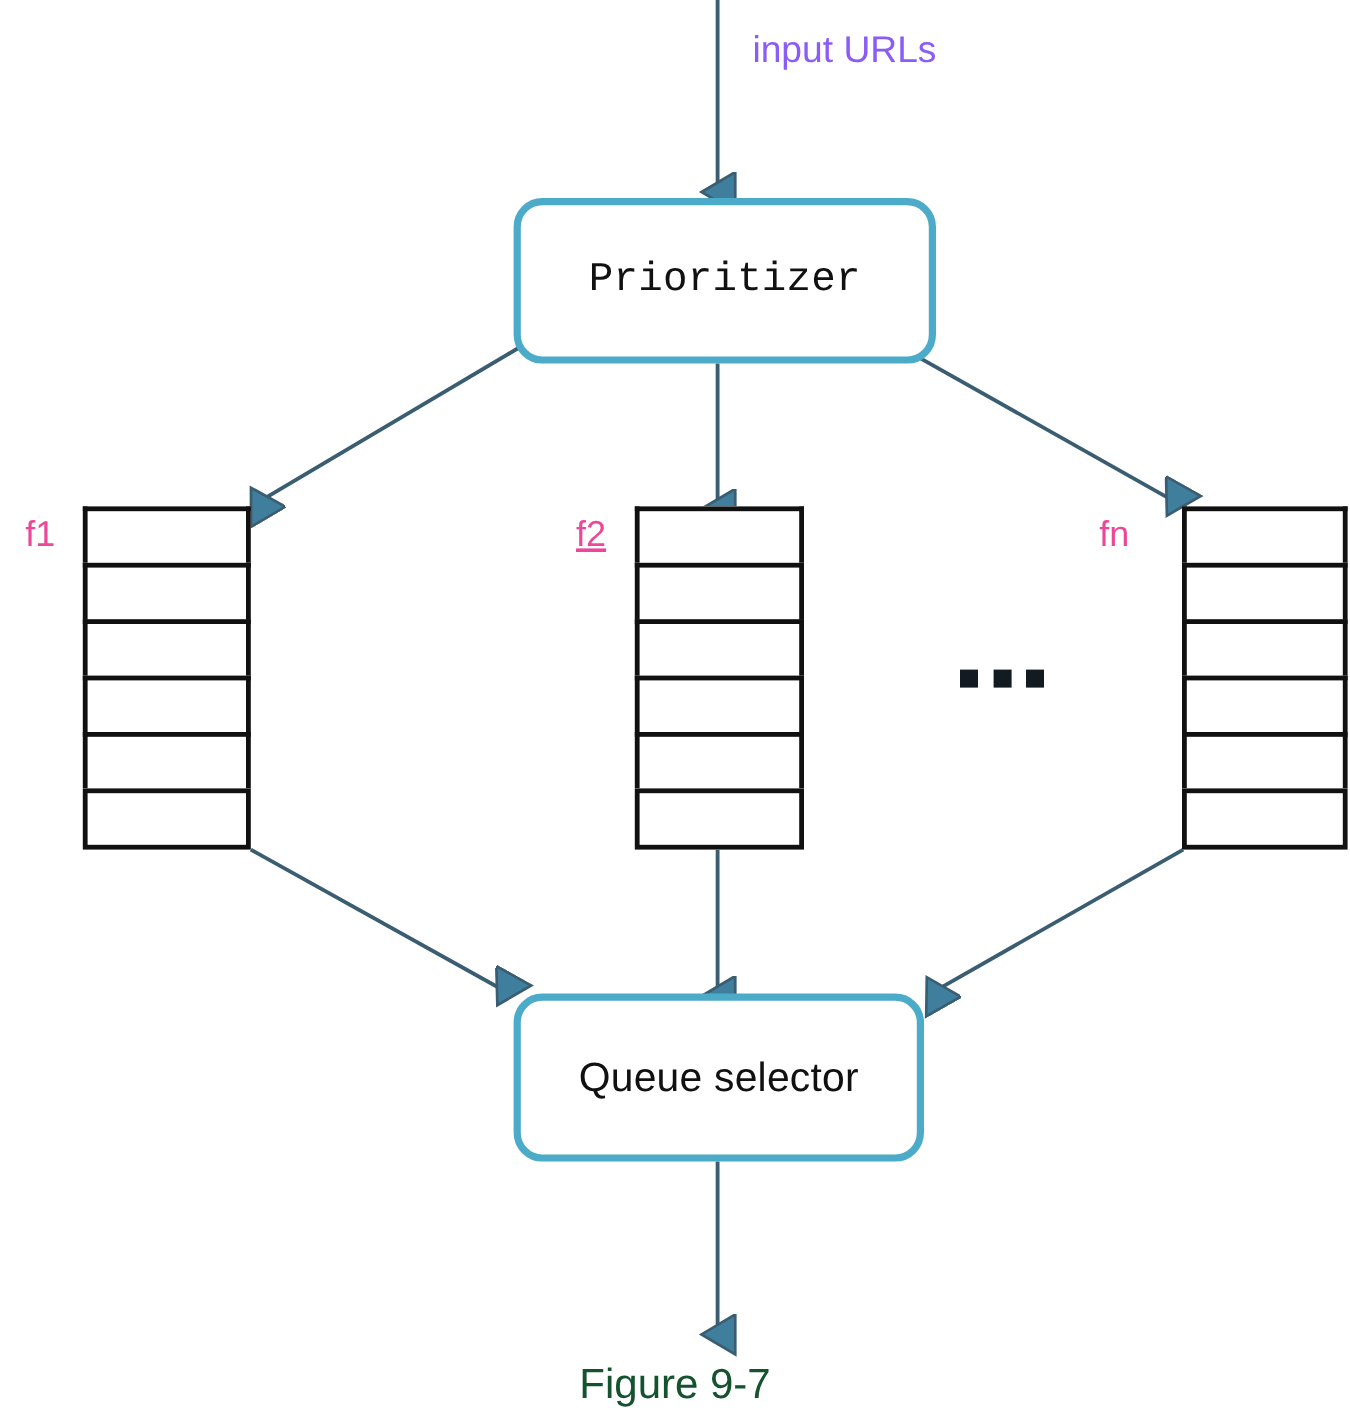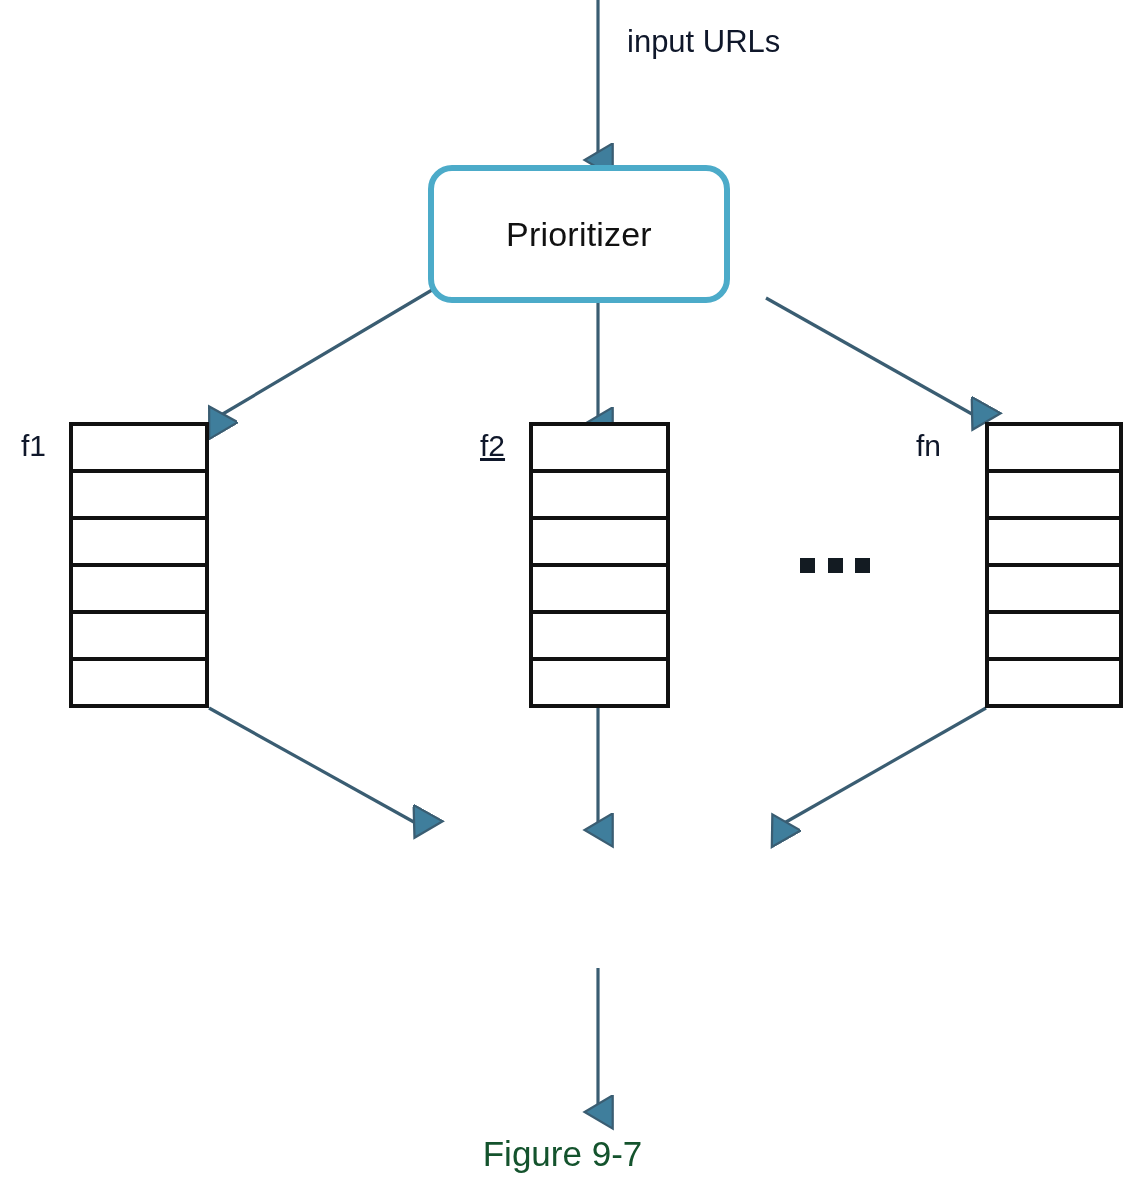--- a/index.html
+++ b/index.html
@@ -41,22 +41,23 @@
   .proc-label {
     font-size: 34px;
     line-height: 1;
     color: #111111;
     letter-spacing: 0.2px;
     white-space: nowrap;
   }
   #prioritizer-box {
     left: 428px;
     top: 165px;
-    width: 302px;
+    width: 352px;
     height: 138px;
+    font-family: Liberation Mono, monospace;
   }
   #queue-selector-box {
     left: 428px;
     top: 828px;
     width: 342px;
     height: 140px;
   }
 
   
   .queue {
@@ -77,21 +78,21 @@
     border-bottom-width: 4px;
   }
   #queue-f1 { left: 69px;  top: 422px; width: 140px; height: 286px; }
   #queue-f2 { left: 529px; top: 422px; width: 141px; height: 286px; }
   #queue-fn { left: 985px; top: 422px; width: 138px; height: 286px; }
 
   .queue-label {
     position: absolute;
     font-size: 30px;
     line-height: 1;
-    color: #0f172a;
+    color: #ec4899;
     white-space: nowrap;
   }
   #label-f1 { left: 21px;  top: 431px; }
   #label-f2 { left: 480px; top: 431px; text-decoration: underline; }
   #label-fn { left: 916px; top: 431px; }
 
   
   #queue-ellipsis {
     position: absolute;
     left: 800px;
@@ -106,21 +107,21 @@
     width: 15px;
     height: 15px;
     background: #131b22;
   }
 
   
   .flow-label {
     position: absolute;
     font-size: 31px;
     line-height: 1;
-    color: #0f172a;
+    color: #8b5cf6;
     white-space: nowrap;
   }
   #label-input-urls  { left: 627px; top: 26px; }
   #label-output-urls { left: 624px; top: 1055px; }
 
   #figure-caption {
     position: absolute;
     left: 0;
     top: 1136px;
     width: 1125px;
@@ -195,16 +196,19 @@
     <div class="queue-cell"></div>
     <div class="queue-cell"></div>
   </div>
 
   <div id="queue-ellipsis">
     <span></span>
     <span></span>
     <span></span>
   </div>
 
+  <div class="proc-box" id="queue-selector-box">
+    <span class="proc-label">Queue selector</span>
+  </div>
 
   <div id="figure-caption">Figure 9-7</div>
 
 </div>
 
 </body></html>

